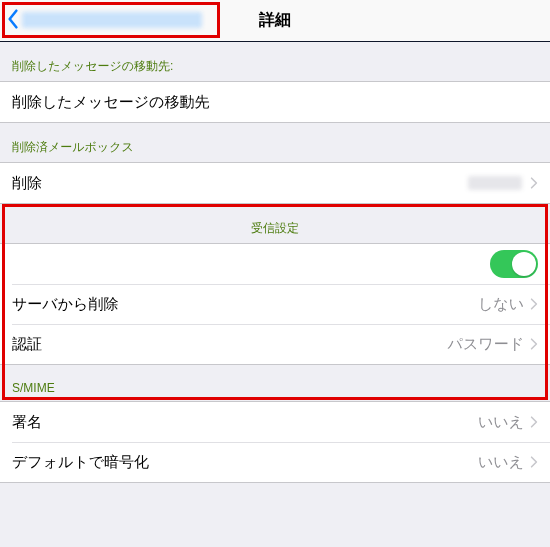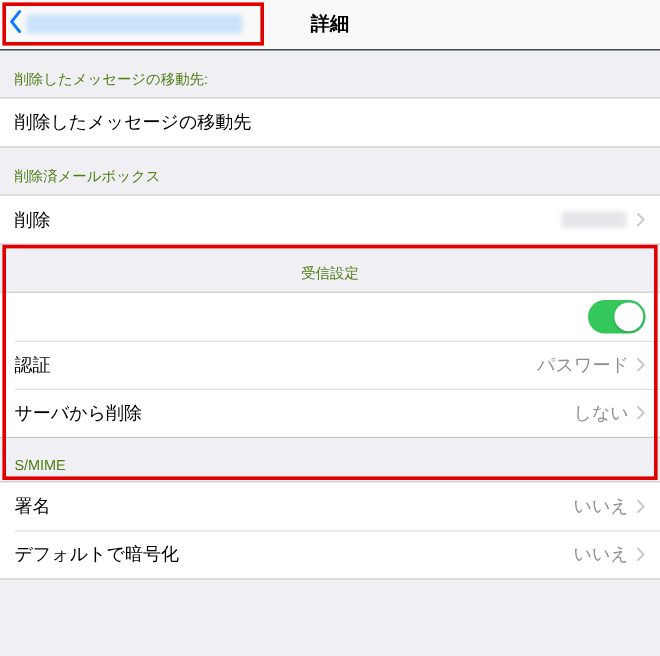--- a/index.html
+++ b/index.html
@@ -154,39 +154,39 @@
 
 <div class="wrap-anchor">
   <div class="redbox-incoming" style="top:0;height:196px;"></div>
   <div class="section-header">受信設定</div>
   <div class="group">
     <div class="row">
       <span class="row-spacer"></span>
       <span class="toggle on"></span>
     </div>
     <div class="row">
+      <span class="row-label">サーバから削除</span>
+      <span class="row-spacer"></span>
+      <span class="row-value">しない</span>
+      <span class="chevron">
+        <svg viewBox="0 0 10 16" fill="none" stroke="#c7c7cc" stroke-width="2" stroke-linecap="round" stroke-linejoin="round">
+            <polyline points="2,2 8,8 2,14"></polyline>
+          </svg>
+      </span>
+    </div>
+    <div class="row">
       <span class="row-label">認証</span>
       <span class="row-spacer"></span>
       <span class="row-value">パスワード</span>
       <span class="chevron">
         <svg viewBox="0 0 10 16" fill="none" stroke="#c7c7cc" stroke-width="2" stroke-linecap="round" stroke-linejoin="round">
             <polyline points="2,2 8,8 2,14"></polyline>
           </svg>
       </span>
     </div>
-    <div class="row">
-      <span class="row-label">サーバから削除</span>
-      <span class="row-spacer"></span>
-      <span class="row-value">しない</span>
-      <span class="chevron">
-        <svg viewBox="0 0 10 16" fill="none" stroke="#c7c7cc" stroke-width="2" stroke-linecap="round" stroke-linejoin="round">
-            <polyline points="2,2 8,8 2,14"></polyline>
-          </svg>
-      </span>
-    </div>
   </div>
 </div>
 
 <div class="section-header">S/MIME</div>
 <div class="group">
   <div class="row">
     <span class="row-label">署名</span>
     <span class="row-spacer"></span>
     <span class="row-value">いいえ</span>
     <span class="chevron">

